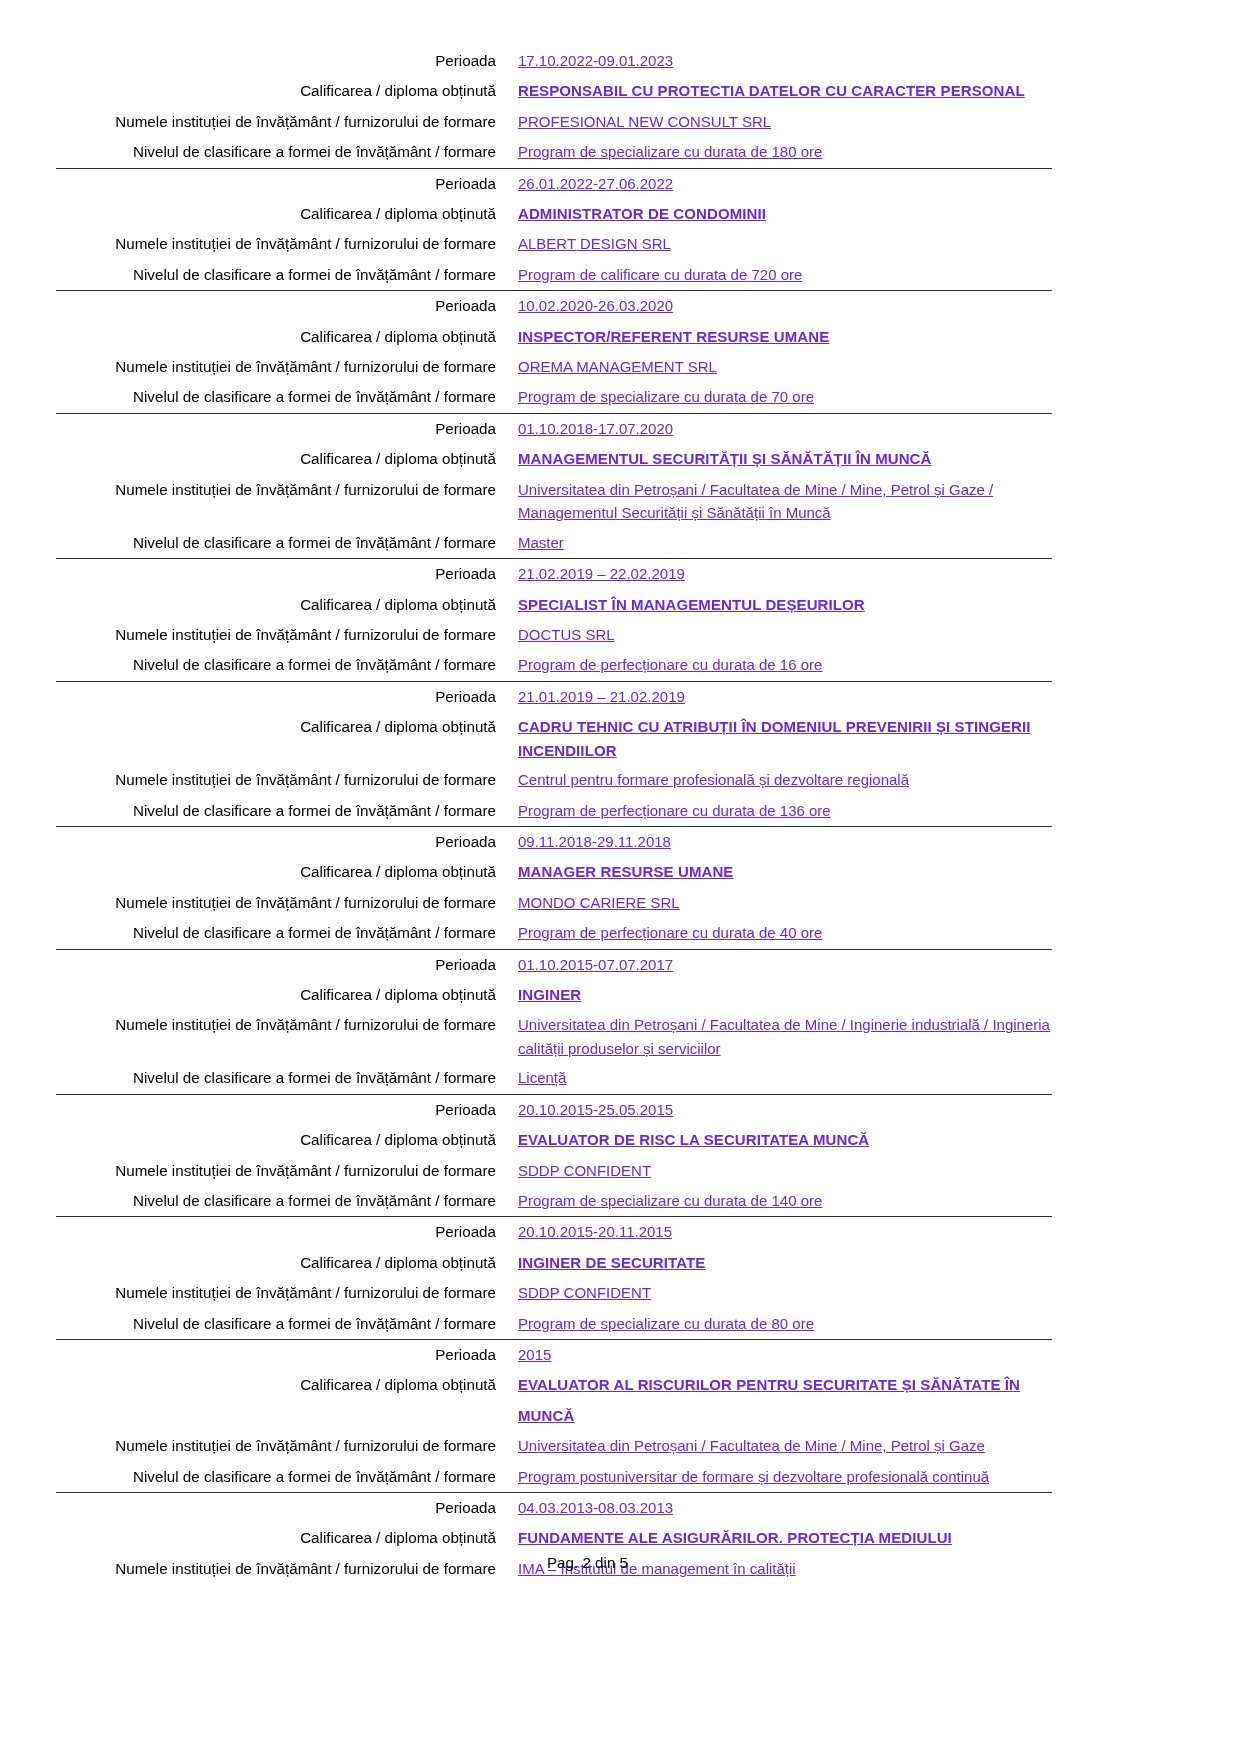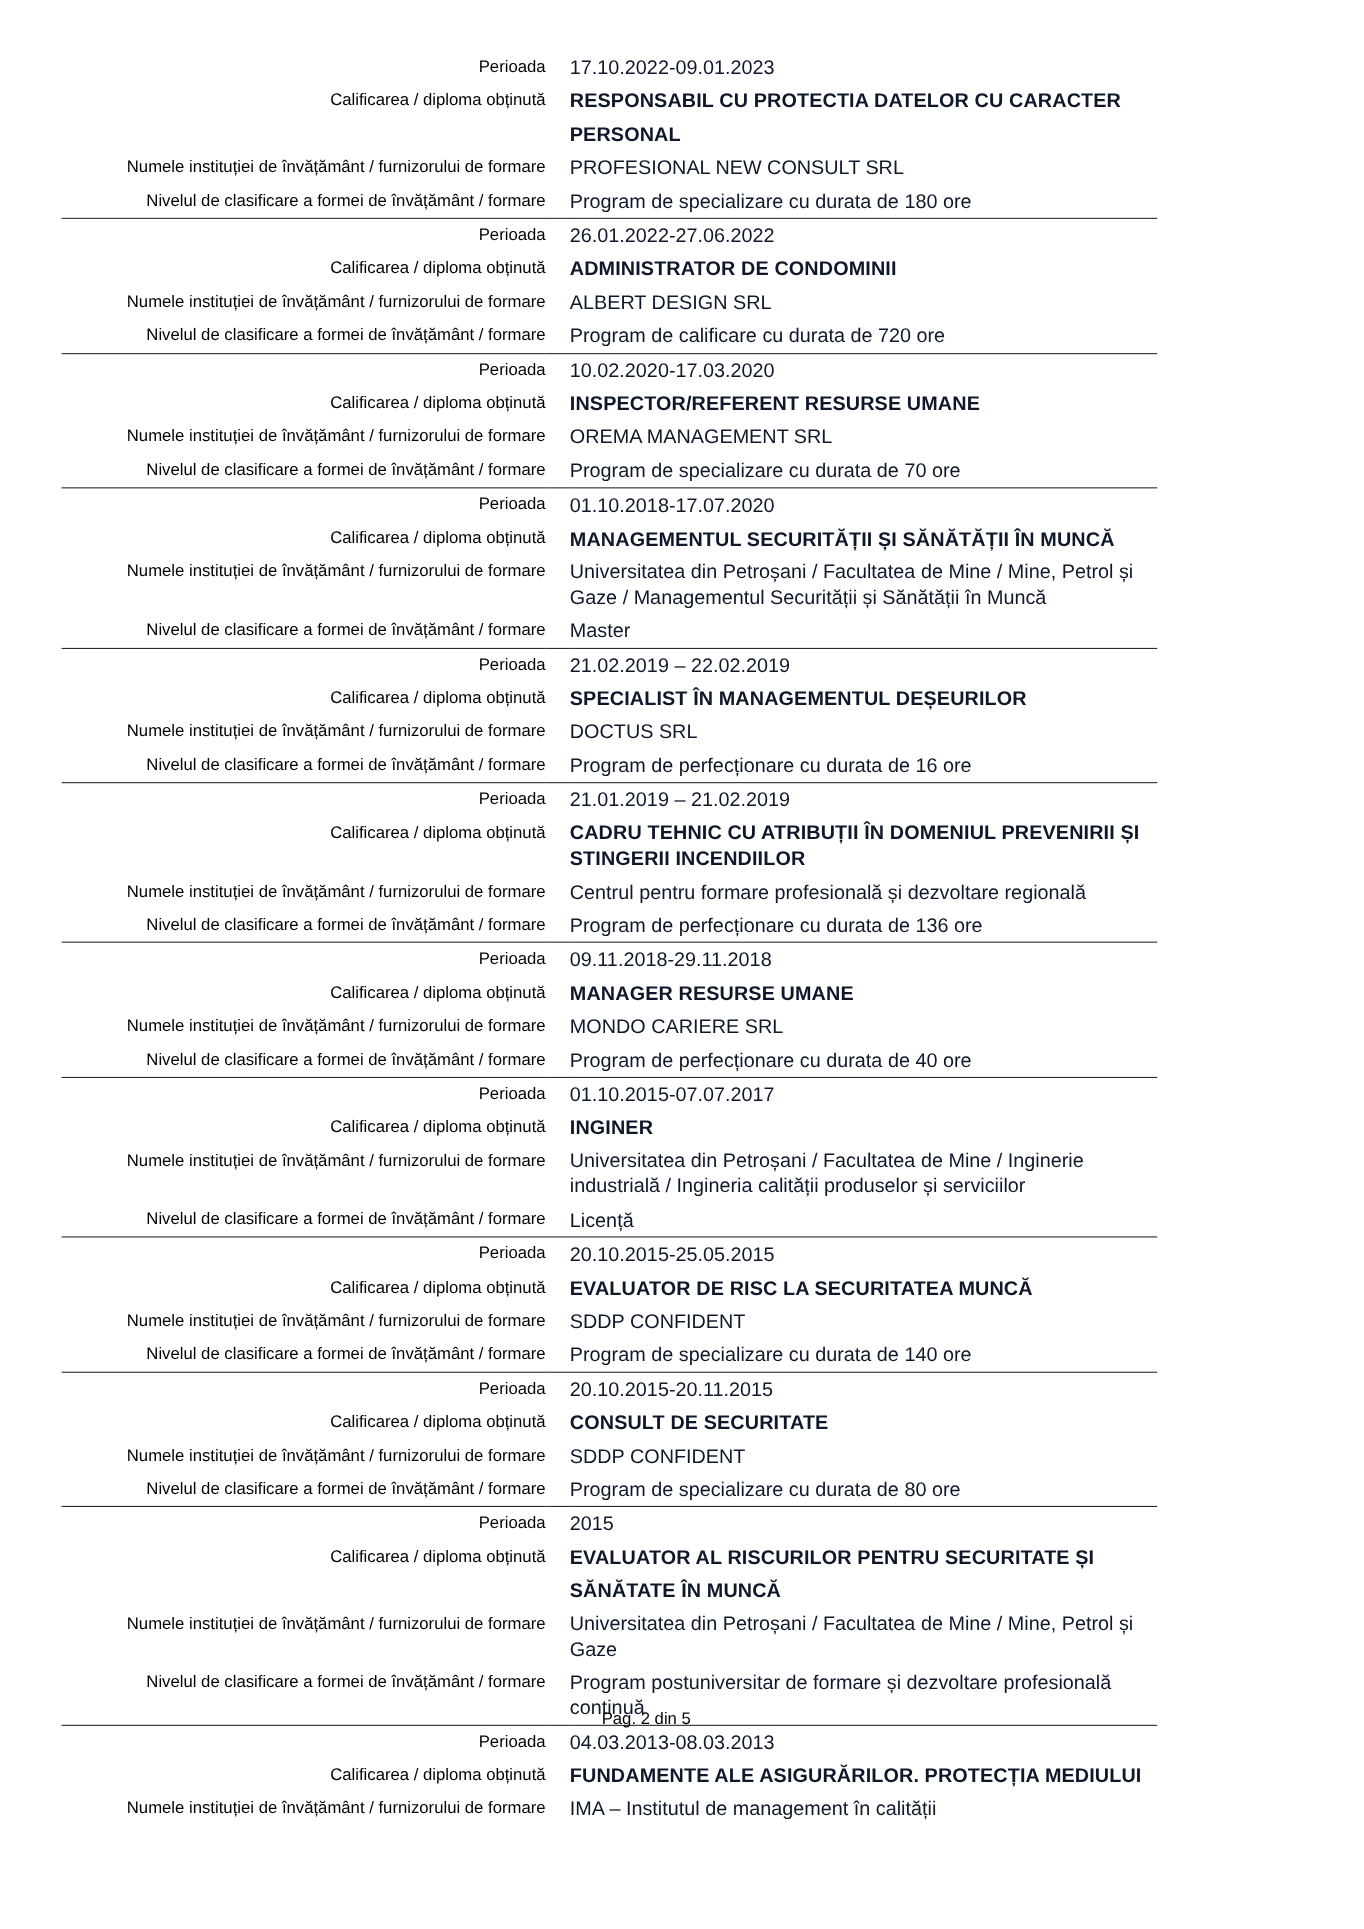--- a/index.html
+++ b/index.html
@@ -38,23 +38,24 @@
   .row-label {
     text-align: right;
     font-size: 15.2px;
     line-height: 30.4px;
     padding-right: 0;
     white-space: nowrap;
     color: #000;
   }
   .row-value {
     text-align: left;
-    font-size: 18px;
+    font-size: 15px;
     line-height: 30.4px;
-    color: #0f172a;
+    color: #6d28d9;
+    text-decoration: underline;
   }
   .row-value.bold {
     font-weight: bold;
     letter-spacing: 0.1px;
   }
   .row-value.multiline {
     line-height: 23.5px;
     padding-top: 3px;
     padding-bottom: 3px;
   }
@@ -123,21 +124,21 @@
           <td class="row-value">ALBERT DESIGN SRL</td>
         </tr>
         <tr>
           <td class="row-label lbl-col-cell">Nivelul de clasificare a formei de învățământ / formare</td>
           <td>&nbsp;</td>
           <td class="row-value">Program de calificare cu durata de 720 ore</td>
         </tr>
         <tr class="sep">
           <td class="row-label lbl-col-cell">Perioada</td>
           <td>&nbsp;</td>
-          <td class="row-value">10.02.2020-17.03.2020</td>
+          <td class="row-value">10.02.2020-26.03.2020</td>
         </tr>
         <tr>
           <td class="row-label lbl-col-cell">Calificarea / diploma obținută</td>
           <td>&nbsp;</td>
           <td class="row-value bold">INSPECTOR/REFERENT RESURSE UMANE</td>
         </tr>
         <tr>
           <td class="row-label lbl-col-cell">Numele instituției de învățământ / furnizorului de formare</td>
           <td>&nbsp;</td>
           <td class="row-value">OREMA MANAGEMENT SRL</td>
@@ -268,21 +269,21 @@
           <td class="row-value">Program de specializare cu durata de 140 ore</td>
         </tr>
         <tr class="sep">
           <td class="row-label lbl-col-cell">Perioada</td>
           <td>&nbsp;</td>
           <td class="row-value">20.10.2015-20.11.2015</td>
         </tr>
         <tr>
           <td class="row-label lbl-col-cell">Calificarea / diploma obținută</td>
           <td>&nbsp;</td>
-          <td class="row-value bold">CONSULT DE SECURITATE</td>
+          <td class="row-value bold">INGINER DE SECURITATE</td>
         </tr>
         <tr>
           <td class="row-label lbl-col-cell">Numele instituției de învățământ / furnizorului de formare</td>
           <td>&nbsp;</td>
           <td class="row-value">SDDP CONFIDENT</td>
         </tr>
         <tr>
           <td class="row-label lbl-col-cell">Nivelul de clasificare a formei de învățământ / formare</td>
           <td>&nbsp;</td>
           <td class="row-value">Program de specializare cu durata de 80 ore</td>

